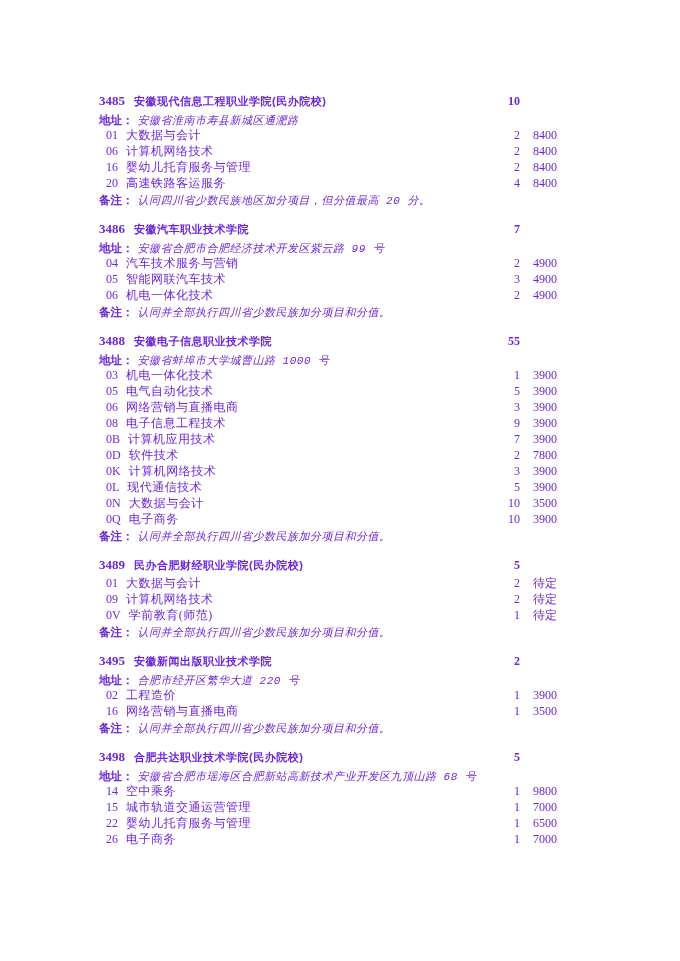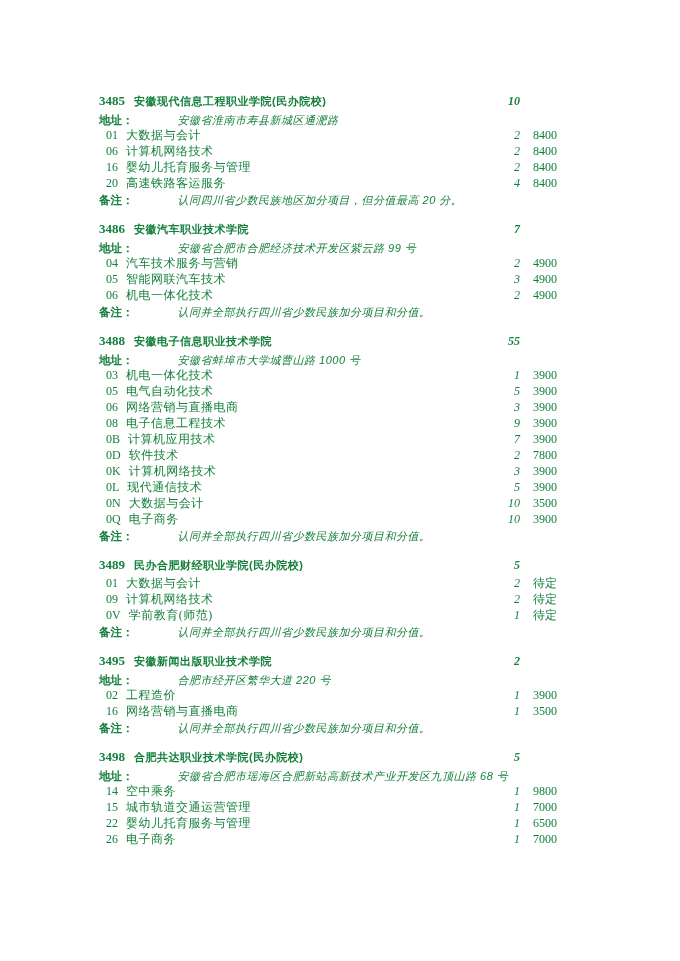--- a/index.html
+++ b/index.html
@@ -6,21 +6,21 @@
     margin: 0;
     padding: 0;
     background: #ffffff;
   }
   .page {
     position: relative;
     width: 680px;
     height: 961px;
     background: #ffffff;
     overflow: hidden;
-    color: #15803d;
+    color: #6d28d9;
   }
   .content {
     position: absolute;
     left: 99px;
     top: 91px;
     width: 458px;
   }
   .row {
     display: flex;
     align-items: baseline;
@@ -53,25 +53,24 @@
 
   
   .lbl {
     font-family: "Liberation Sans", sans-serif;
     font-weight: bold;
     font-size: 11.5px;
     margin-right: 4px;
     text-align: center;
   }
   .itxt {
-    font-family: Liberation Sans, sans-serif;
+    font-family: Liberation Mono, monospace;
     font-style: italic;
     font-size: 11px;
     letter-spacing: 0.5px;
-    margin-left: 40px;
   }
   .line-main { flex: 1; }
 
   
   .m-main {
     flex: 1;
     padding-left: 7px;
     font-family: "Liberation Serif", serif;
     font-size: 12px;
   }
@@ -80,21 +79,21 @@
     font-size: 12px;
     margin-right: 8px;
   }
   .m-name { letter-spacing: 0.5px; }
 
   .q, .f {
     font-family: "Liberation Serif", serif;
     font-size: 12px;
     text-align: right;
   }
-  .q { width: 40px; font-style: italic; }
+  .q { width: 40px; }
   .f { width: 37px; }
 </style>
 </head>
 <body>
 
 <div class="page">
   <div class="content" id="content">
       <section class="school-block">
         <div class="row hdr">
           <span class="s-code">3485</span>

